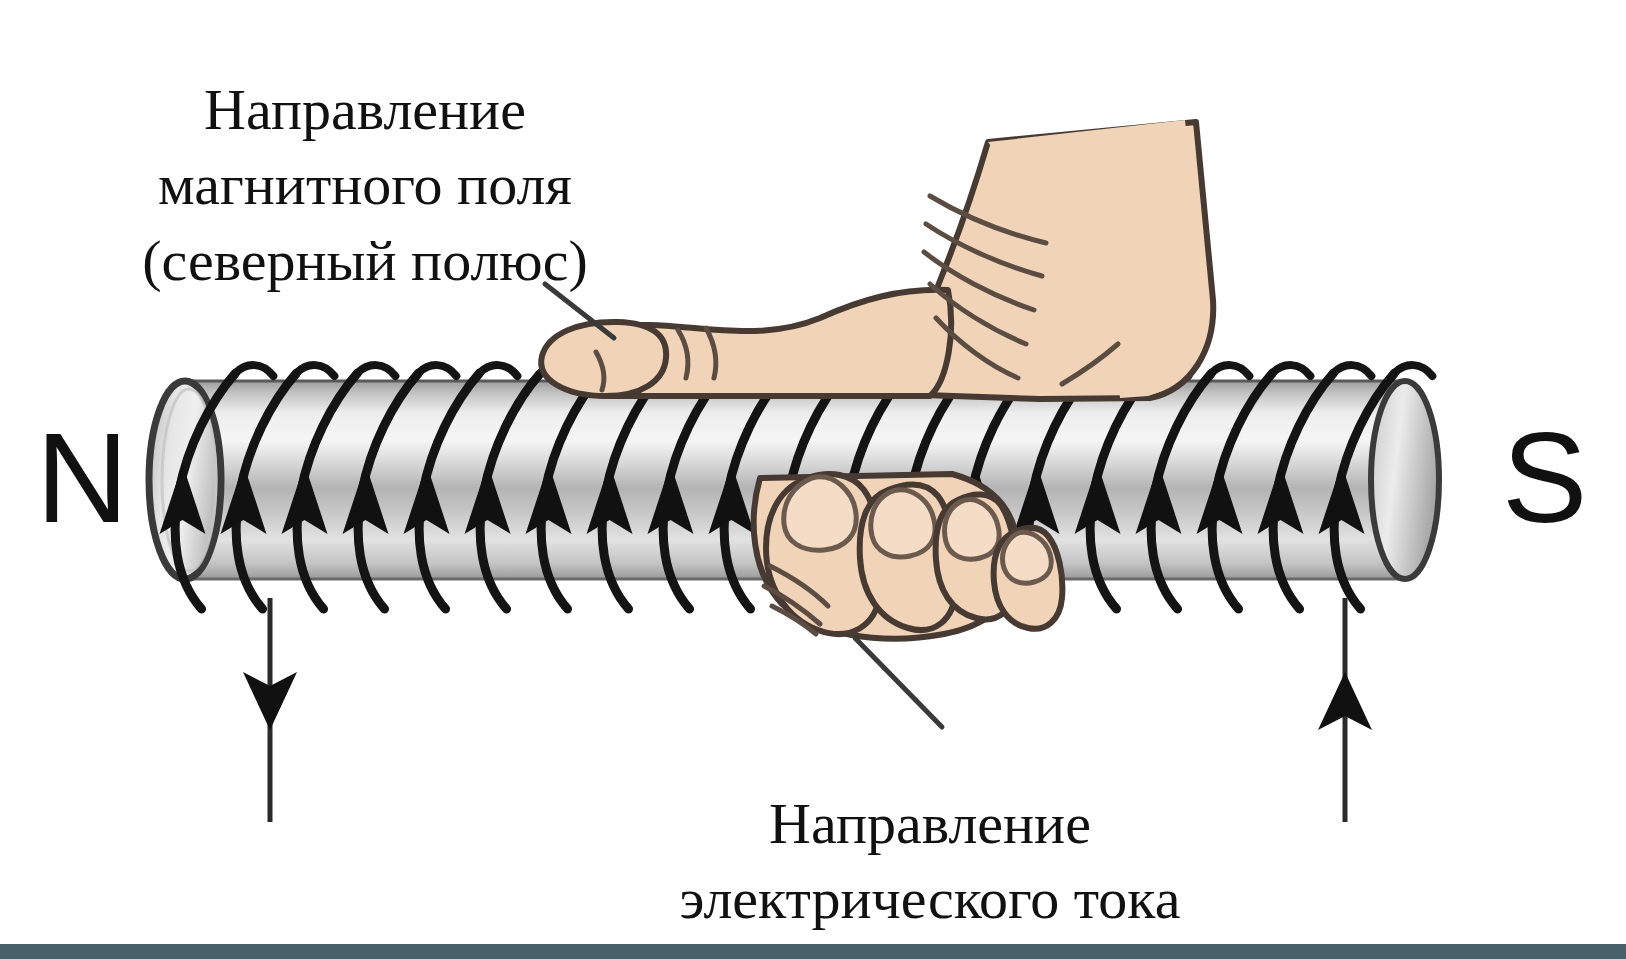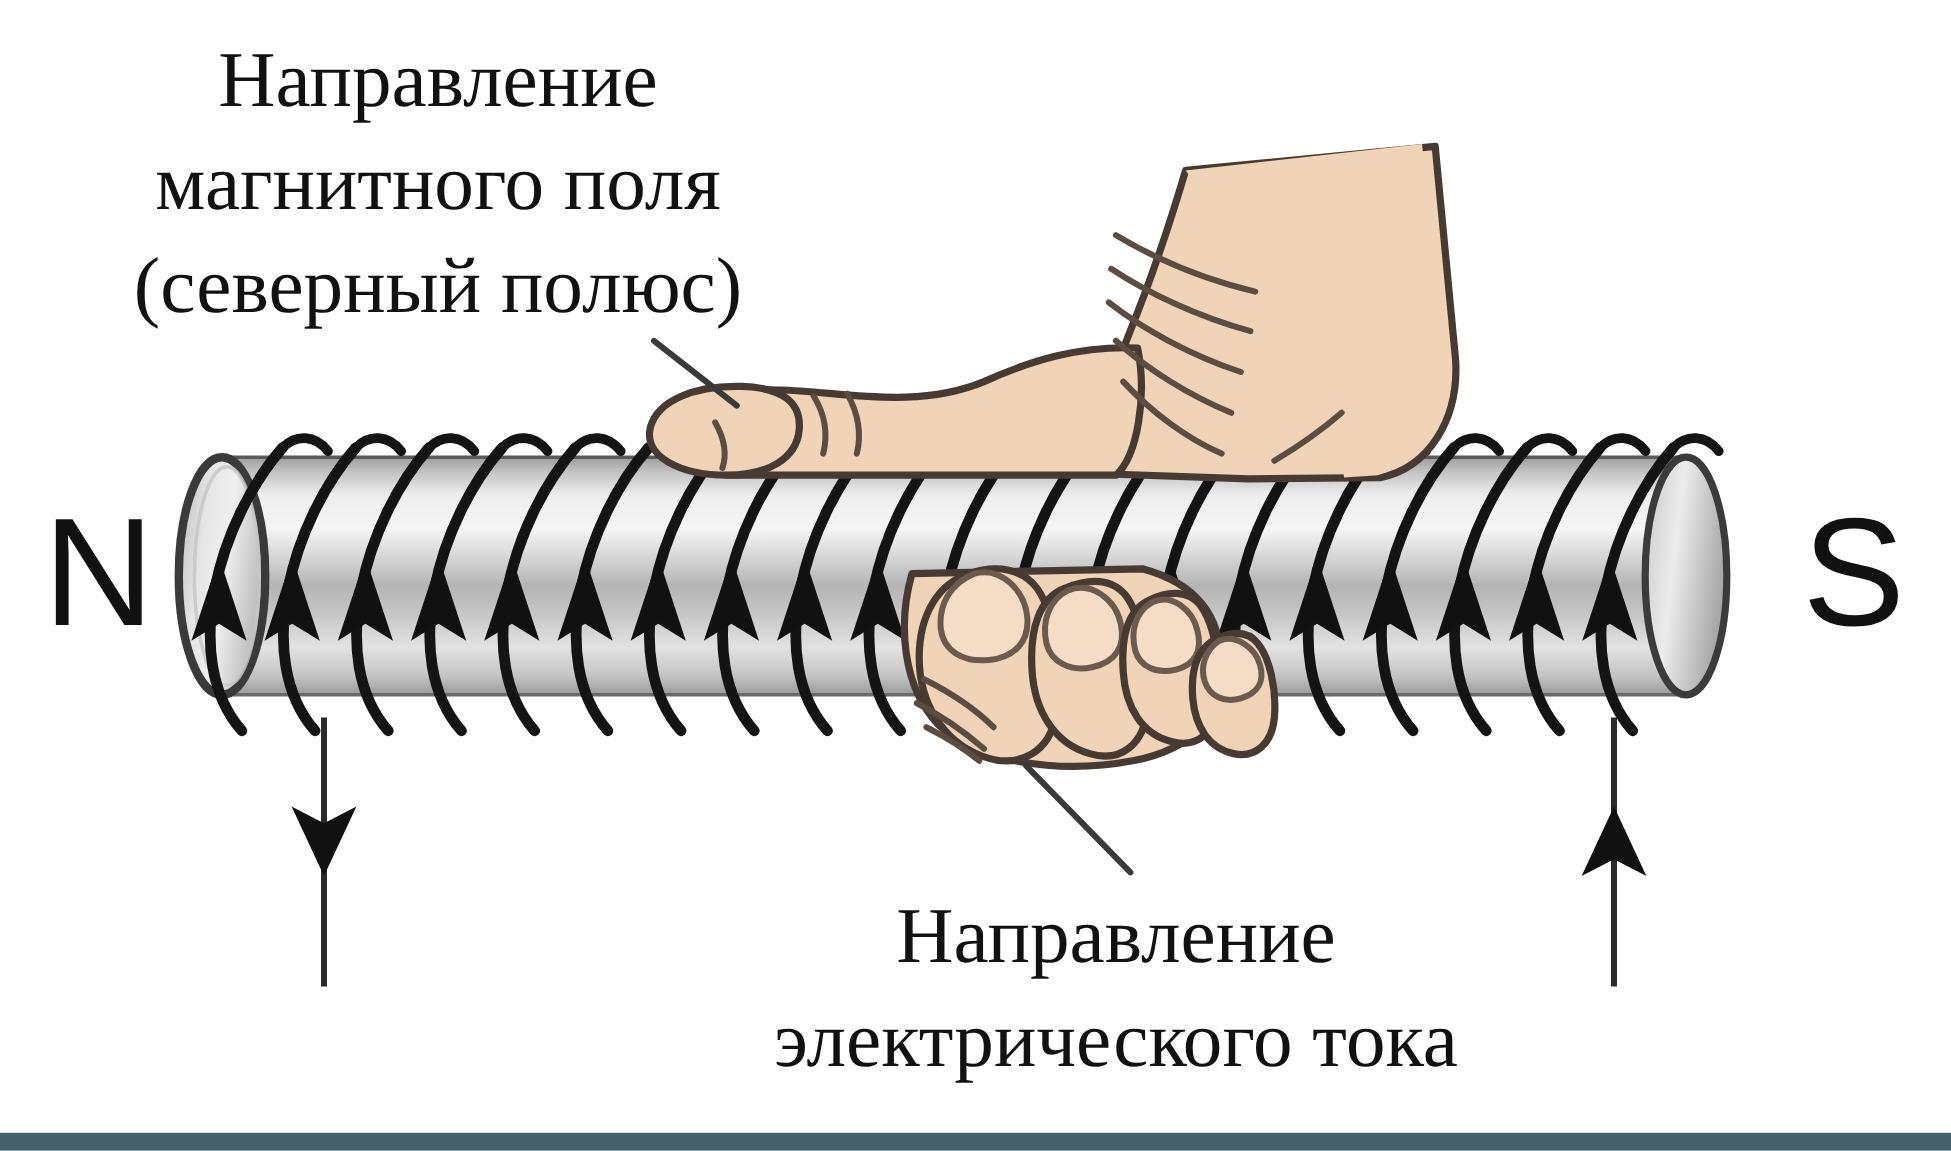--- a/index.html
+++ b/index.html
@@ -18,24 +18,25 @@
     position: absolute;
     left: 0; top: 0;
     width: 1626px;
     height: 959px;
     background: #ffffff;
   }
   .label {
     position: absolute;
     color: #111111;
     font-family: "Liberation Serif", serif;
-    font-size: 66px;
+    font-size: 58px;
     line-height: 1.30;
     white-space: pre-line;
     letter-spacing: 0px;
+    margin-top: 48px;
   }
   #label-field {
     left: 0px;
     top: 24px;
     width: 730px;
     text-align: center;
   }
   #label-current {
     left: 560px;
     top: 738px;

